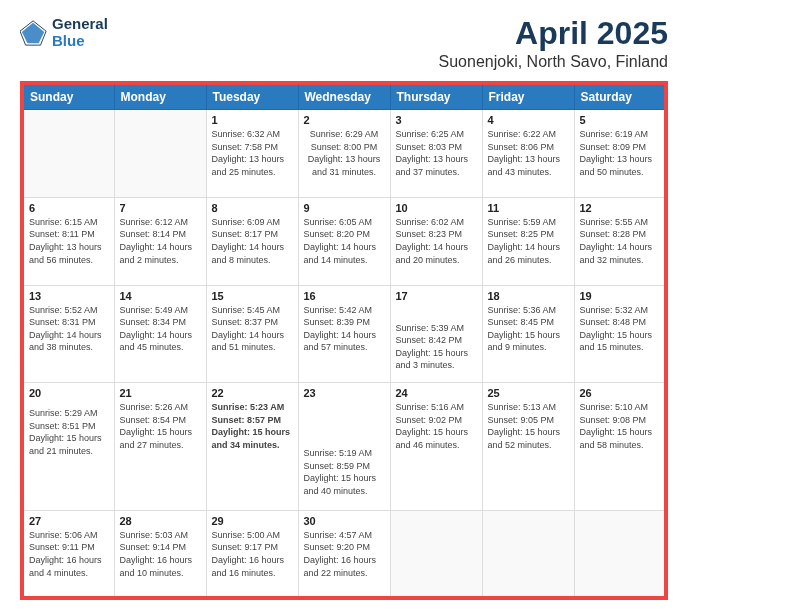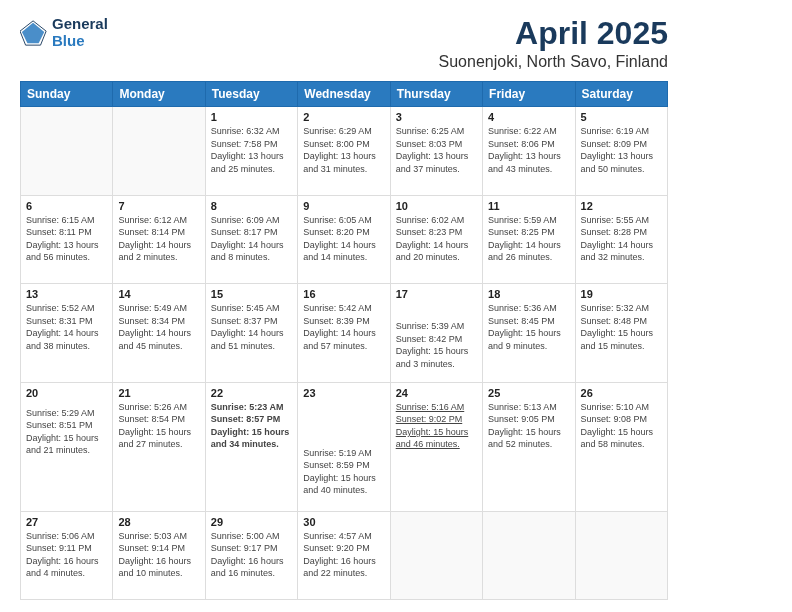--- a/index.html
+++ b/index.html
@@ -56,21 +56,21 @@
       color: #1a3a5c;
       line-height: 1.1;
     }
     .location {
       font-size: 16px;
       color: #333;
       margin-top: 2px;
     }
     .calendar {
       flex: 1;
-      border: 1px solid #ef4444;
+      border: 4px solid #ef4444;
       border-collapse: collapse;
       width: 100%;
       table-layout: fixed;
     }
     .calendar th {
       background: #2a7abf;
       color: #fff;
       font-size: 12px;
       font-weight: bold;
       padding: 5px 6px;
@@ -140,21 +140,21 @@
           <td class="empty"></td>
           <td>
             <div class="day-number">1</div>
             <div class="day-info" style="white-space: pre-line;">Sunrise: 6:32 AM
 Sunset: 7:58 PM
 Daylight: 13 hours
 and 25 minutes.</div>
           </td>
           <td>
             <div class="day-number">2</div>
-            <div class="day-info" style="white-space: pre-line;">Sunrise: 6:29 AM
+            <div class="day-info" style="white-space: pre-line; text-align: center;">Sunrise: 6:29 AM
 Sunset: 8:00 PM
 Daylight: 13 hours
 and 31 minutes.</div>
           </td>
           <td>
             <div class="day-number">3</div>
             <div class="day-info" style="white-space: pre-line;">Sunrise: 6:25 AM
 Sunset: 8:03 PM
 Daylight: 13 hours
 and 37 minutes.</div>
@@ -300,21 +300,21 @@
           </td>
           <td>
             <div class="day-number">23</div>
             <div class="day-info" style="white-space: pre-line; margin-top: 48px;">Sunrise: 5:19 AM
 Sunset: 8:59 PM
 Daylight: 15 hours
 and 40 minutes.</div>
           </td>
           <td>
             <div class="day-number">24</div>
-            <div class="day-info" style="white-space: pre-line; text-decoration: underline;">Sunrise: 5:16 AM
+            <div class="day-info" style="white-space: pre-line;">Sunrise: 5:16 AM
 Sunset: 9:02 PM
 Daylight: 15 hours
 and 46 minutes.</div>
           </td>
           <td>
             <div class="day-number">25</div>
             <div class="day-info" style="white-space: pre-line;">Sunrise: 5:13 AM
 Sunset: 9:05 PM
 Daylight: 15 hours
 and 52 minutes.</div>

